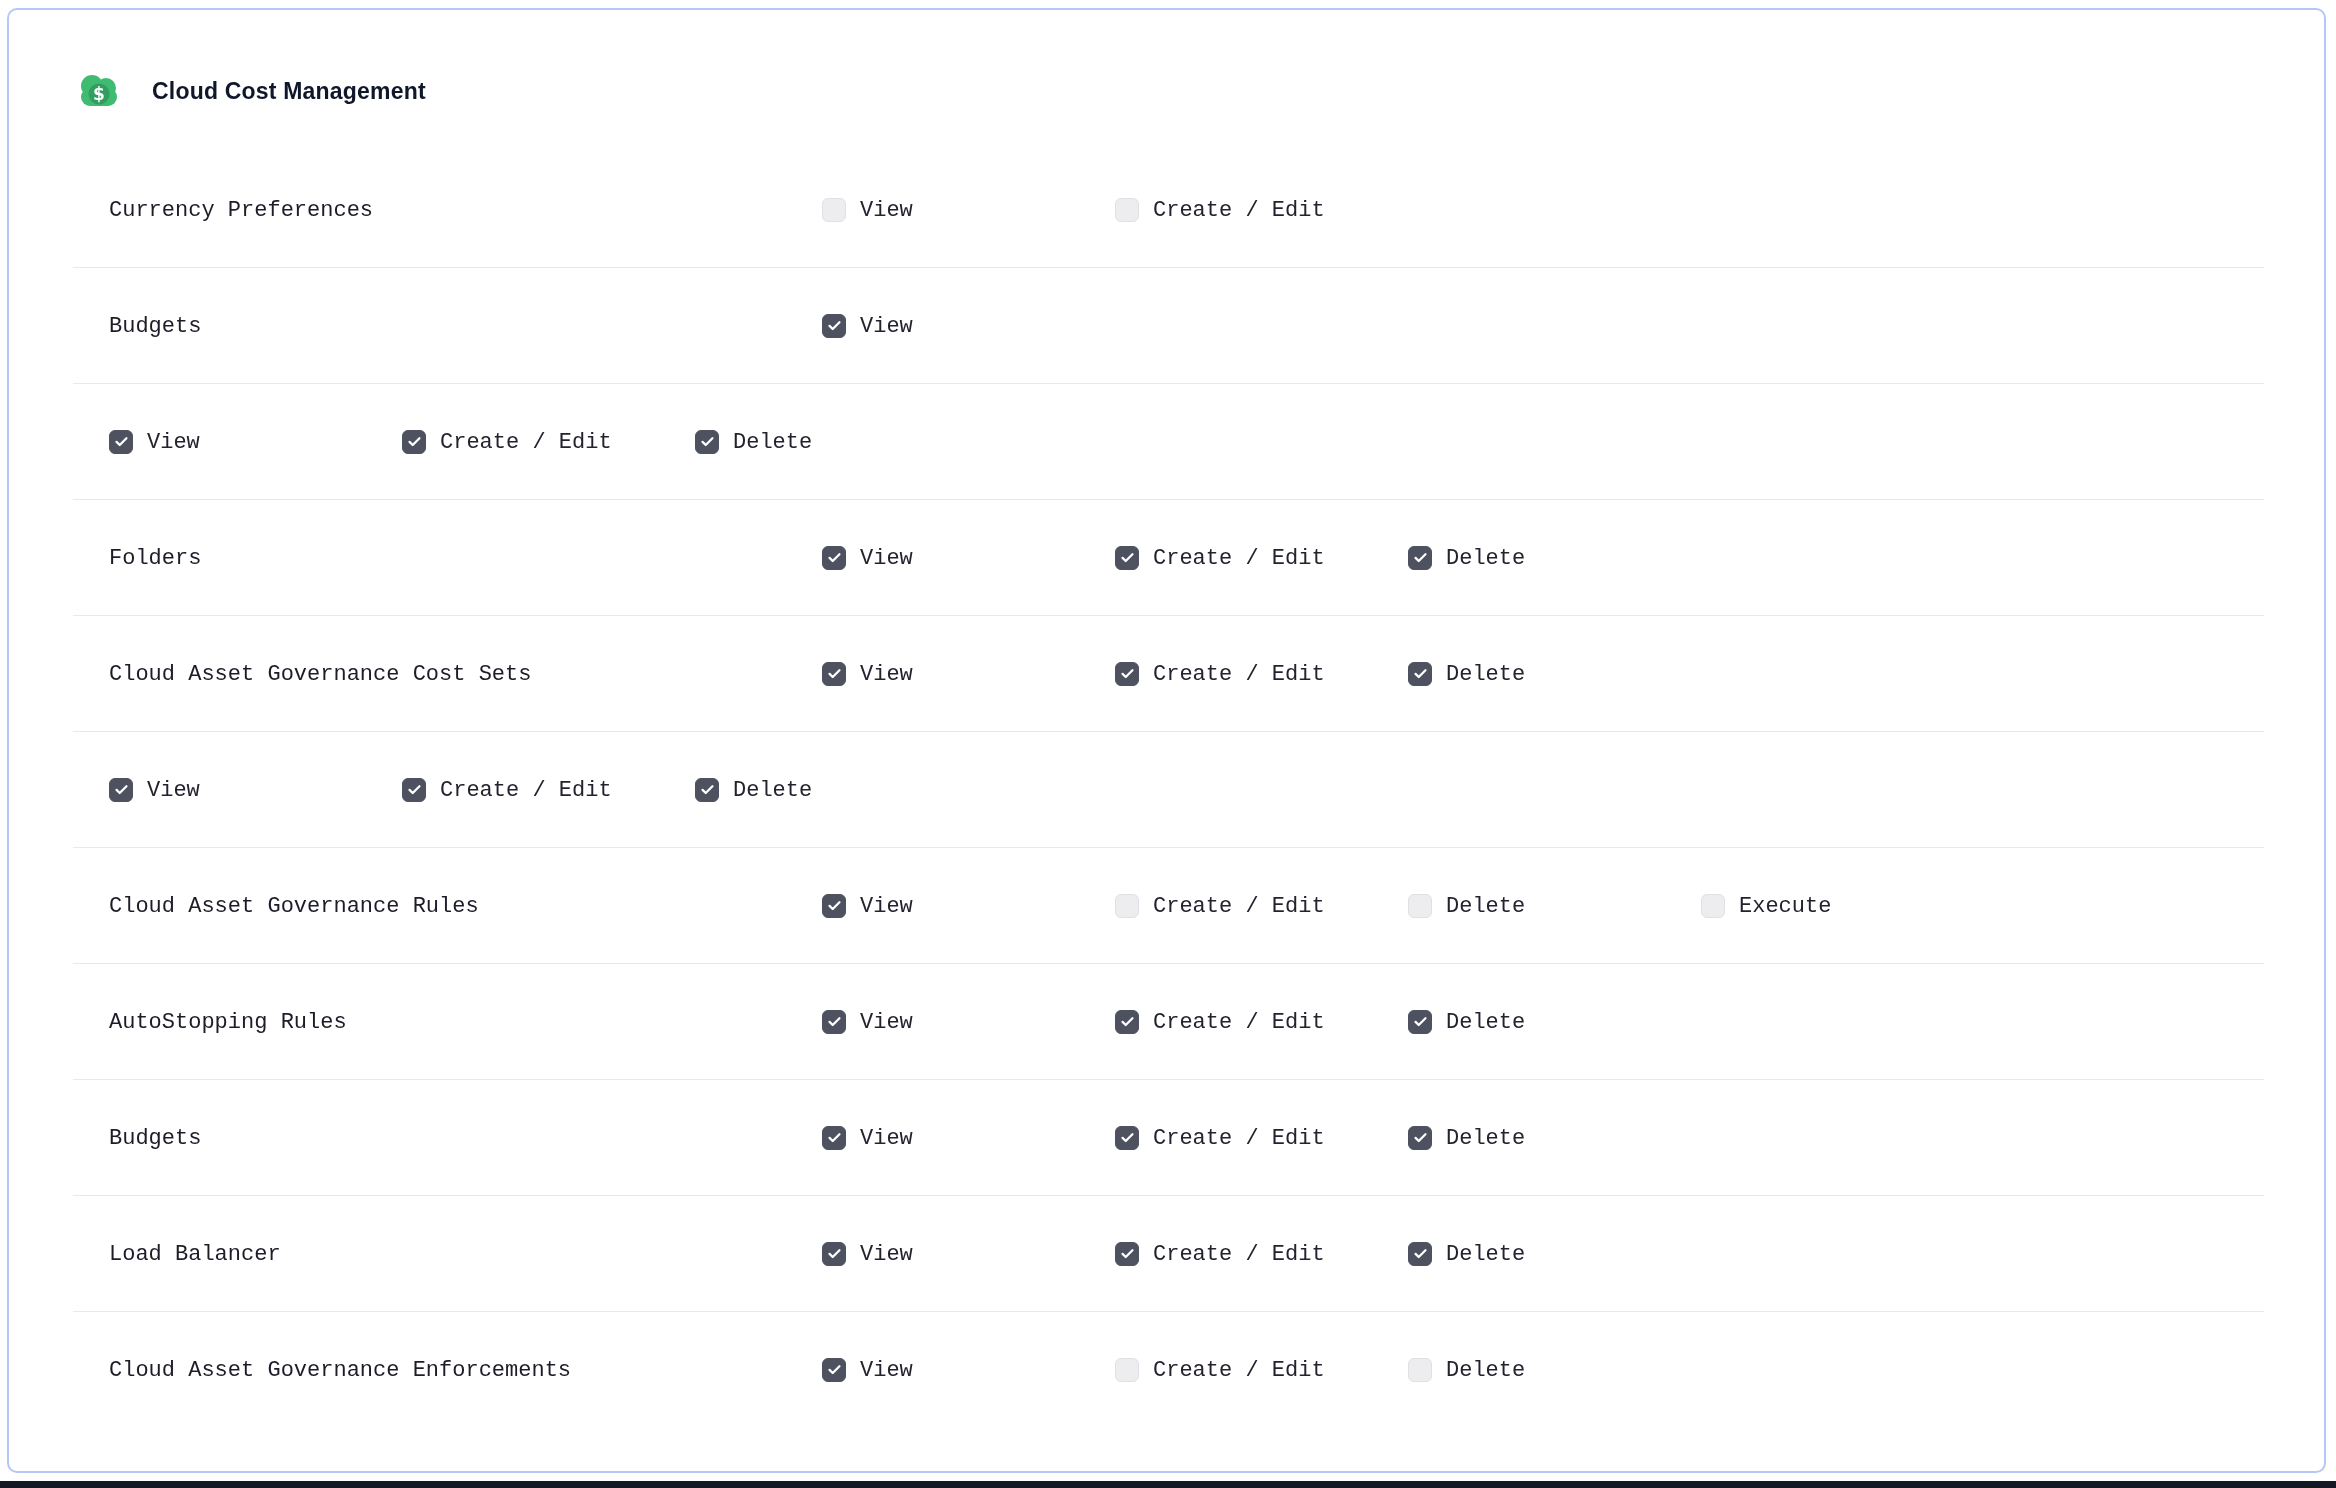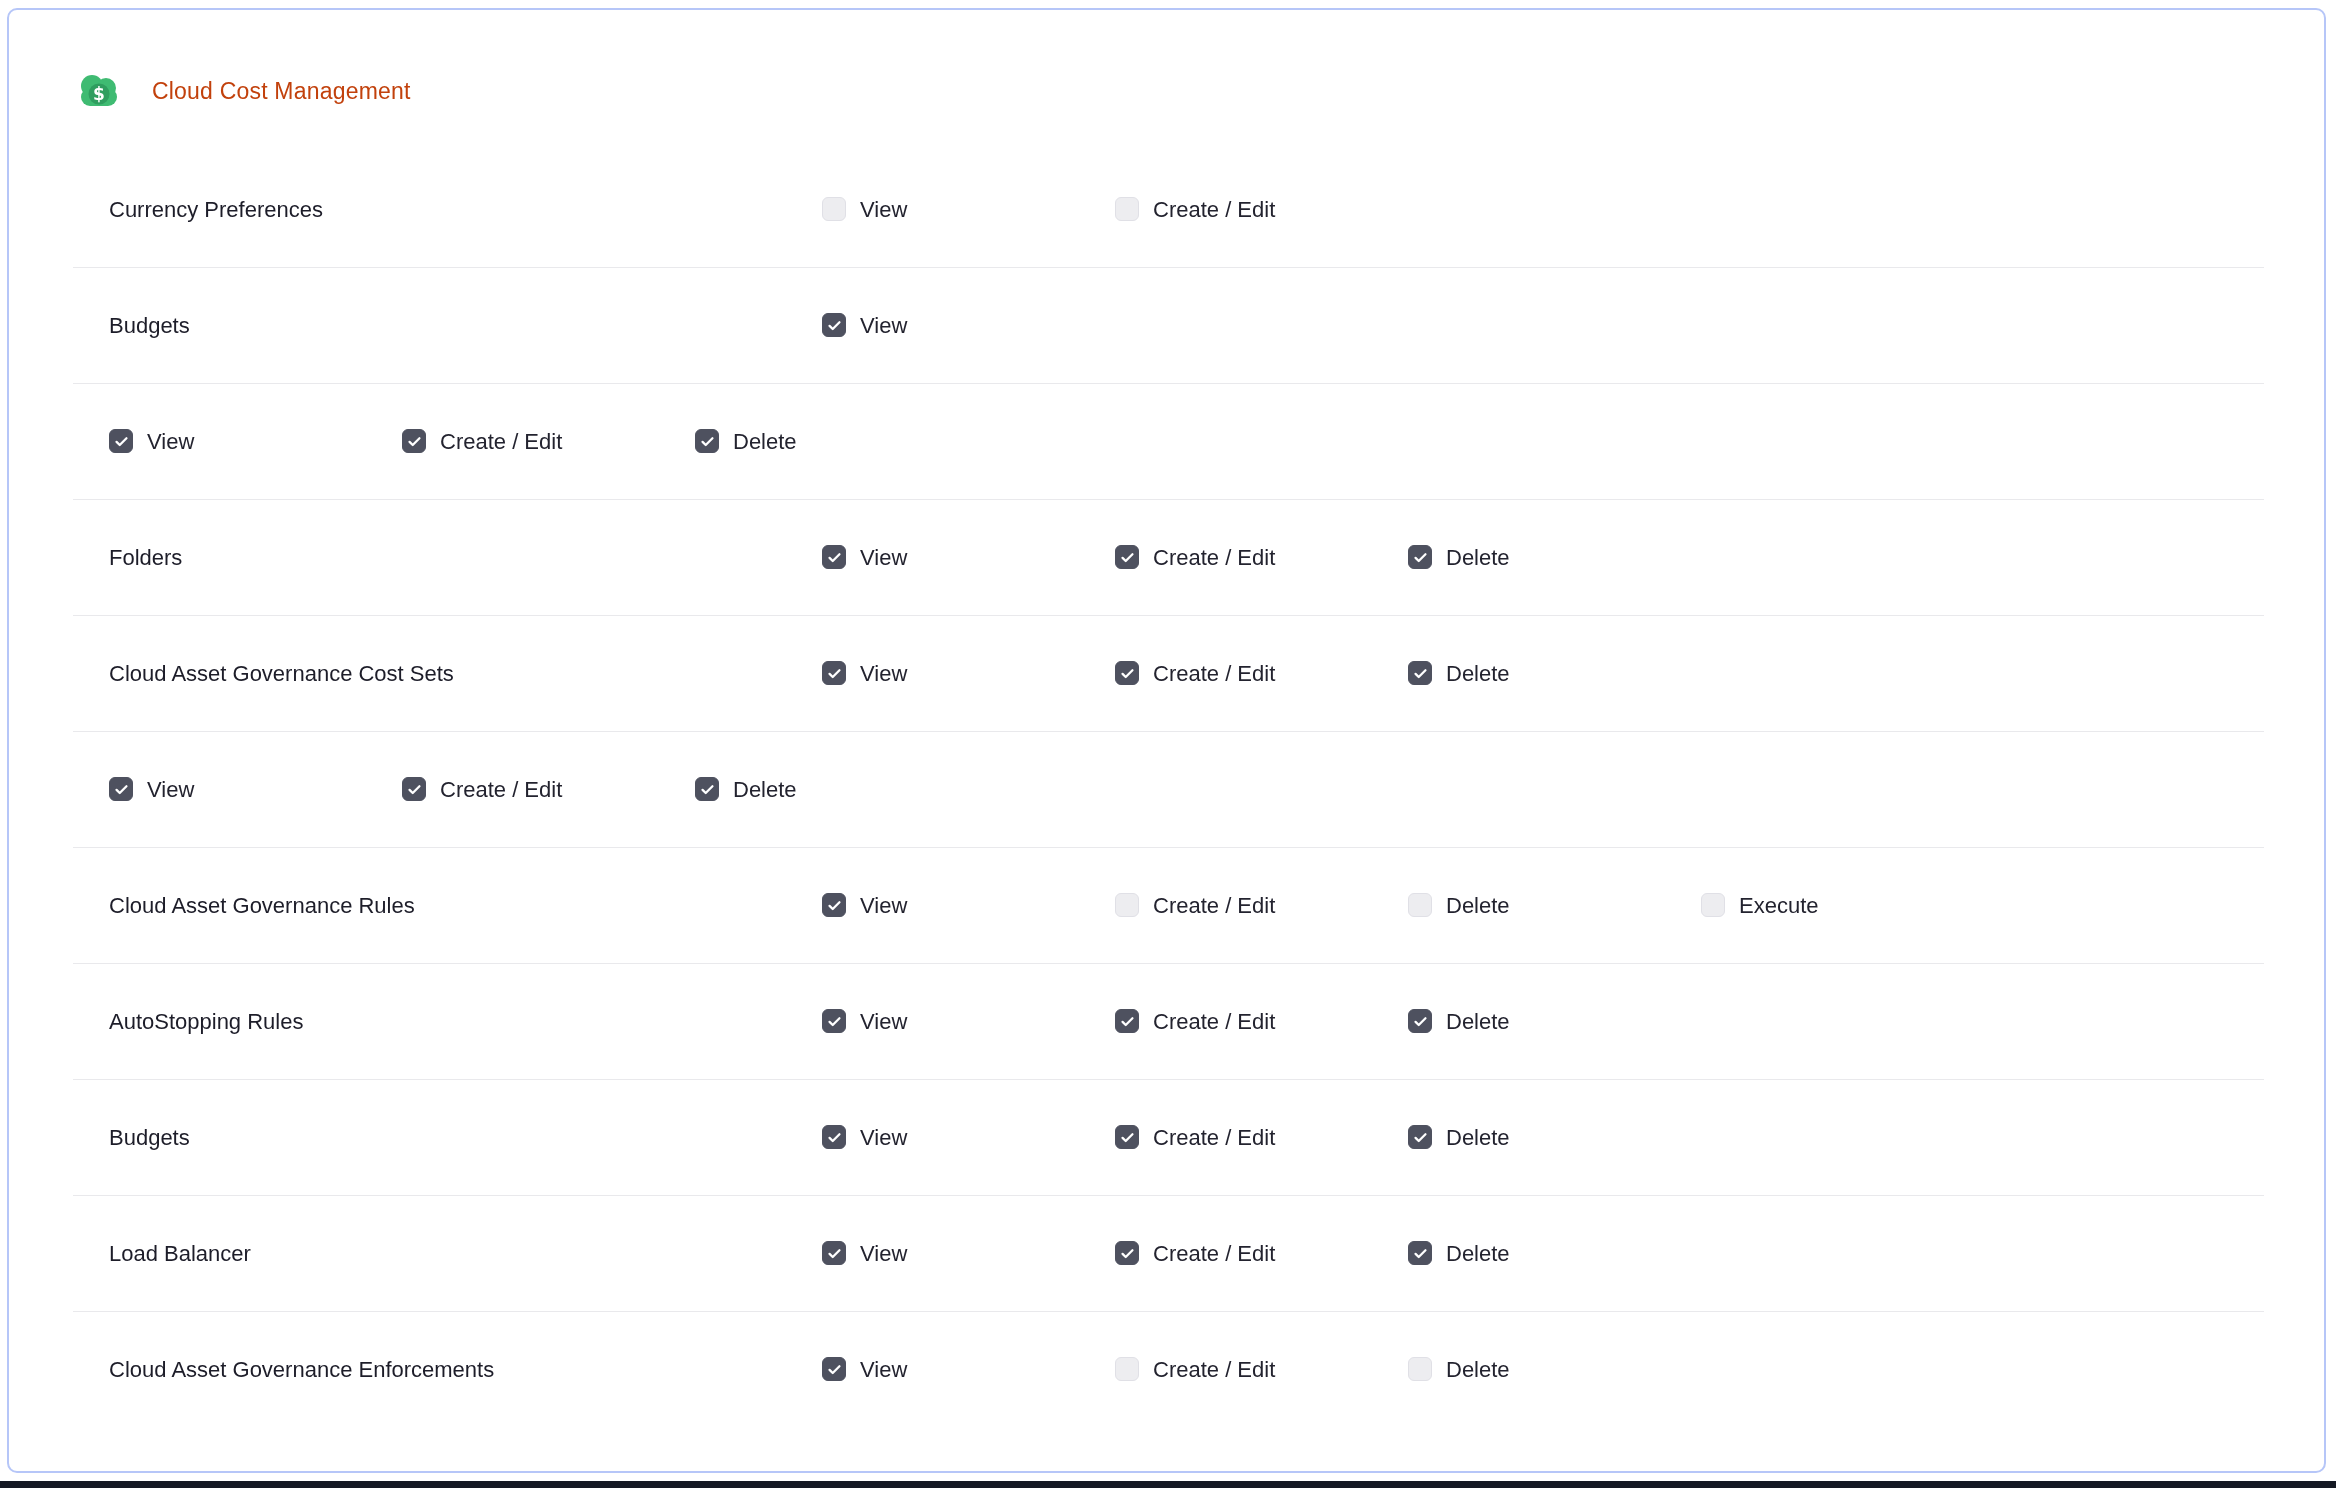--- a/index.html
+++ b/index.html
@@ -33,31 +33,32 @@
   .icon-wrap {
     width: 46px;
     height: 46px;
     display: flex;
     align-items: center;
     justify-content: center;
     flex: 0 0 auto;
   }
   .title {
     font-size: 23px;
-    font-weight: 400;
-    color: #c2410c;
+    font-weight: 700;
+    color: #0f172a;
     letter-spacing: 0.2px;
   }
   .rows { margin-top: 37px; }
   .row {
     height: 116px;
     display: flex;
     align-items: center;
     padding-left: 100px;
     position: relative;
+    font-family: Liberation Mono, monospace;
   }
   .row::after {
     content: "";
     position: absolute;
     left: 64px;
     right: 60px;
     bottom: 0;
     height: 1px;
     background: var(--divider, #e9e9ec);
   }

